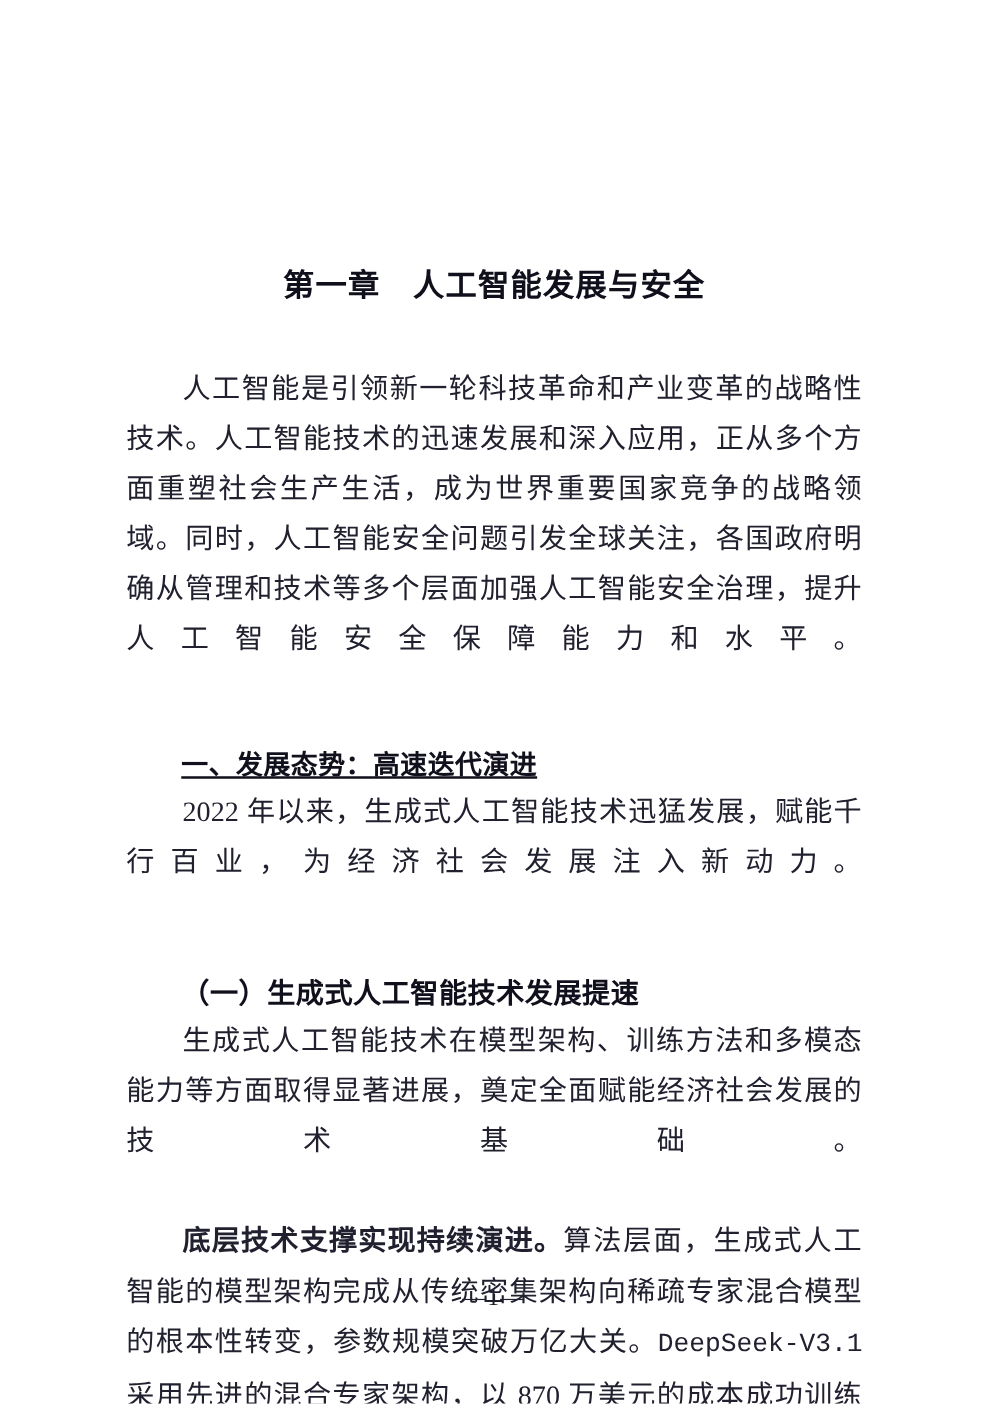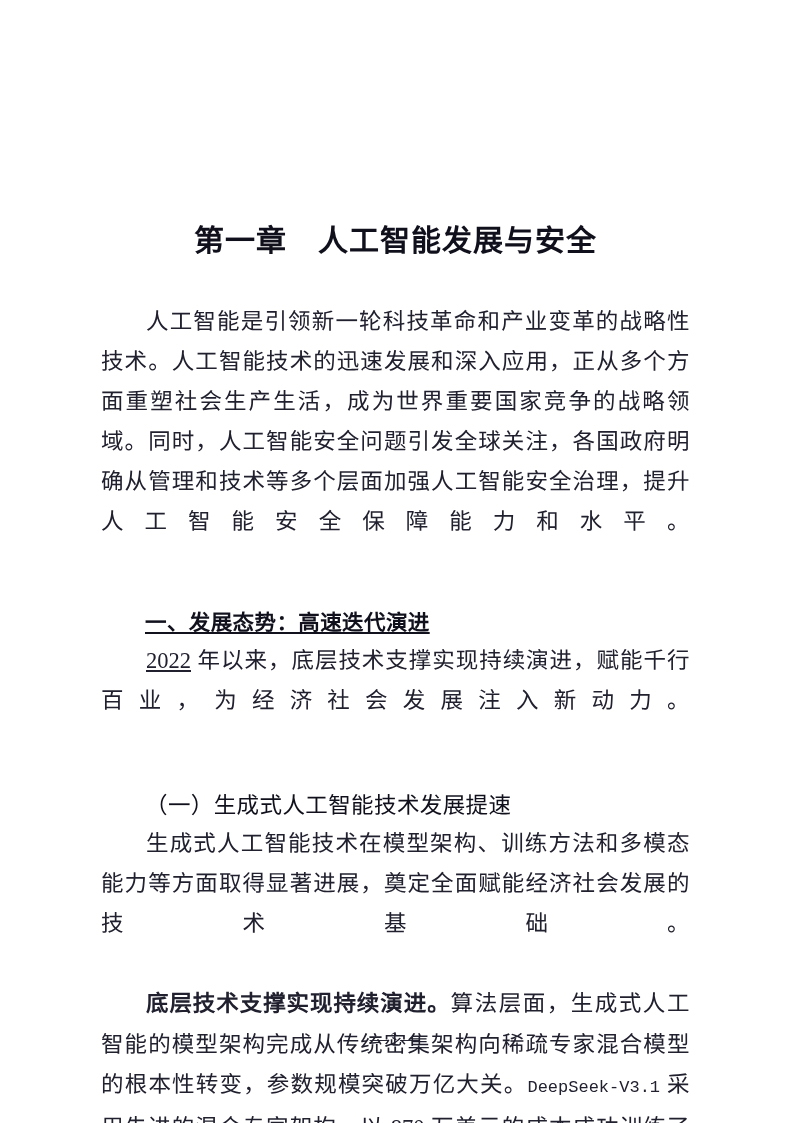--- a/index.html
+++ b/index.html
@@ -26,26 +26,26 @@
   
   .content {
     position: absolute;
     left: 101px;
     top: 0;
     width: 589px;
   }
 
   
   .chapter-title {
-    margin: 15px;
+    margin: 4px;
     padding-top: 203px;
     text-align: center;
     font-family: "Liberation Serif", "DejaVu Serif", serif;
     font-weight: 700;
-    font-size: 30px;
+    font-size: 25px;
     line-height: 46px;
     letter-spacing: 1px;
     color: #10101c;
     white-space: pre;
   }
 
   
   .para {
     margin: 0;
     font-family: "Liberation Serif", "DejaVu Serif", serif;
@@ -86,45 +86,44 @@
     text-indent: 44px;
     letter-spacing: 0.4px;
     text-decoration: underline;
   }
 
   
   .heading-2 {
     margin: 0;
     margin-top: 27px;
     font-family: "Liberation Serif", "DejaVu Serif", serif;
-    font-weight: 400;
+    font-weight: 700;
     font-size: 22.5px;
     line-height: 36px;
     color: #10101c;
     text-indent: 44px;
     letter-spacing: 0.4px;
   }
 
   
   .run-bold {
     font-family: Liberation Mono, monospace;
     font-weight: 700;
     letter-spacing: 0;
   }
 
   .run-mono {
     font-family: "Liberation Mono", "DejaVu Sans Mono", monospace;
     letter-spacing: 0;
-    font-size: 17px;
+    font-size: 21px;
   }
 
   .run-num {
     font-family: "Liberation Serif", "DejaVu Serif", serif;
     letter-spacing: 0;
-    text-decoration: underline;
   }
 
   
   .page-footer {
     position: absolute;
     left: 0;
     right: 0;
     top: 1026px;
     text-align: center;
     font-family: "Liberation Serif", "DejaVu Serif", serif;
@@ -140,21 +139,21 @@
 <div class="page">
 
   <div class="content">
 
     <h1 class="chapter-title">第一章　人工智能发展与安全</h1>
 
     <p class="para first-body">人工智能是引领新一轮科技革命和产业变革的战略性技术。人工智能技术的迅速发展和深入应用，正从多个方面重塑社会生产生活，成为世界重要国家竞争的战略领域。同时，人工智能安全问题引发全球关注，各国政府明确从管理和技术等多个层面加强人工智能安全治理，提升人工智能安全保障能力和水平。</p>
 
     <h2 class="heading-1">一、发展态势：高速迭代演进</h2>
 
-    <p class="para tight"><span class="run-num">2022</span><span> 年以来，底层技术支撑实现持续演进，赋能千行百业，为经济社会发展注入新动力。</span></p>
+    <p class="para tight"><span class="run-num">2022</span><span> 年以来，生成式人工智能技术迅猛发展，赋能千行百业，为经济社会发展注入新动力。</span></p>
 
     <h3 class="heading-2">（一）生成式人工智能技术发展提速</h3>
 
     <p class="para tight">生成式人工智能技术在模型架构、训练方法和多模态能力等方面取得显著进展，奠定全面赋能经济社会发展的技术基础。</p>
 
     <p class="para tight"><span class="run-bold">底层技术支撑实现持续演进。</span><span>算法层面，生成式人工智能的模型架构完成从传统密集架构向稀疏专家混合模型的根本性转变，参数规模突破万亿大关。</span><span class="run-mono">DeepSeek-V3.1</span><span> 采用先进的混合专家架构，以 </span><span class="run-num">870</span><span> 万美元的成本成功训练了包含 </span></p>
 
   </div>
 
   <div class="page-footer">—1—</div>

